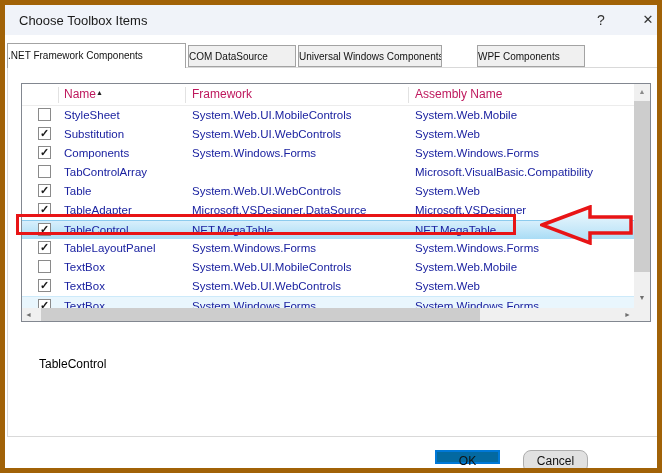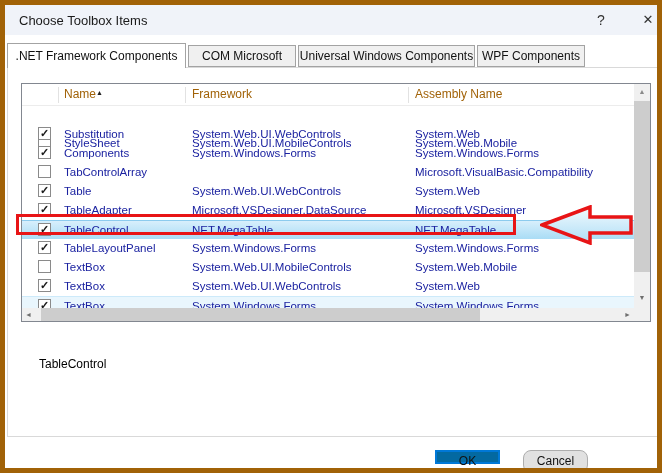--- a/index.html
+++ b/index.html
@@ -10,35 +10,35 @@
     font-size:12px;color:#1a1a1a;overflow:hidden;
   }
   
   .titlebar{position:absolute;left:0;top:0;width:100%;height:30px;background:#f0f3f9;}
   .title{position:absolute;left:14px;top:8px;font-size:13px;color:#1a1a1a;white-space:nowrap;}
   .tb-btn{position:absolute;top:5px;width:22px;height:20px;text-align:center;line-height:20px;
           font-size:14px;color:#333;cursor:default;}
   .tb-help{left:585px;}
   .tb-close{left:632px;font-size:13px;}
   
-  .tab{position:absolute;border:1px solid #a3a3a3;background:#f0f0f0;text-align:center;
-       font-size:12px;color:#111;white-space:nowrap;overflow:hidden;}
+  .tab{position:absolute;border:1px solid #a3a3a3;background:#f0f0f0;
+       font-size:10px;color:#111;white-space:nowrap;overflow:hidden;}
   .tab.active{background:#ffffff;border-bottom:none;z-index:3;}
   .tab-0{left:2px;top:38px;width:179px;height:25px;line-height:24px;}
   .tab-1{left:183px;top:40px;width:108px;height:22px;line-height:21px;}
-  .tab-2{left:293px;top:40px;width:177px;height:22px;line-height:21px;}
+  .tab-2{left:293px;top:40px;width:144px;height:22px;line-height:21px;}
   .tab-3{left:472px;top:40px;width:108px;height:22px;line-height:21px;}
   .tabpage{position:absolute;left:2px;top:62px;width:656px;height:370px;background:#fff;
            border:1px solid #d9d9d9;z-index:1;}
   
   .listview{position:absolute;left:16px;top:78px;width:630px;height:239px;background:#fff;
             border:1px solid #828790;z-index:2;}
   .lv-header{position:absolute;left:0;top:0;width:612px;height:22px;background:#fff;
              border-bottom:1px solid #ececec;}
-  .hcell{position:absolute;top:3px;font-size:12px;color:#a16207;white-space:nowrap;}
+  .hcell{position:absolute;top:3px;font-size:12px;color:#be185d;white-space:nowrap;}
   .h-name{left:42px;}
   .h-ns{left:170px;}
   .h-asm{left:393px;}
   .sort-icon{position:absolute;left:74px;top:5px;font-size:7px;color:#222;}
   .hsep{position:absolute;top:3px;width:1px;height:16px;background:#e2e2e2;}
   .hsep-0{left:36px;}.hsep-1{left:163px;}.hsep-2{left:386px;}
   .lv-row{position:absolute;left:0;width:612px;height:19px;font-size:11.5px;}
   .lv-row.selected{background:linear-gradient(#d8effc,#a9dcf5);border-top:1px solid #8ccbee;}
   .lv-row.hover{background:#e9f6fd;border-top:1px solid #cdeafa;}
   .cb{position:absolute;left:16px;top:2px;width:13px;height:13px;background:#fff;
@@ -101,40 +101,40 @@
 <div class="window">
 
   <div class="titlebar">
     <div class="title">Choose Toolbox Items</div>
     <div class="tb-btn tb-help">?</div>
     <div class="tb-btn tb-close">✕</div>
   </div>
 
   <div>
     <div class="tab tab-0 active">.NET Framework Components</div>
-    <div class="tab tab-1">COM Microsoft</div>
+    <div class="tab tab-1">COM DataSource</div>
     <div class="tab tab-2">Universal Windows Components</div>
     <div class="tab tab-3">WPF Components</div>
   </div>
 
   <div class="tabpage"></div>
 
   <div class="listview">
     <div class="lv-header">
       <div class="hsep hsep-0"></div>
       <div class="hsep hsep-1"></div>
       <div class="hsep hsep-2"></div>
       <div class="hcell h-name">Name</div>
       <div class="sort-icon">▲</div>
       <div class="hcell h-ns">Framework</div>
       <div class="hcell h-asm">Assembly Name</div>
     </div>
 
     <div id="rows">
-        <div class="lv-row" style="top: 22px; margin-top: 28px;">
+        <div class="lv-row" style="top: 22px;">
           <span class="cb"></span>
           <span class="cell c-name">StyleSheet</span>
           <span class="cell c-namespace">System.Web.UI.MobileControls</span>
           <span class="cell c-assembly">System.Web.Mobile</span>
         </div>
         <div class="lv-row" style="top: 41px;">
           <span class="cb">✓</span>
           <span class="cell c-name">Substitution</span>
           <span class="cell c-namespace">System.Web.UI.WebControls</span>
           <span class="cell c-assembly">System.Web</span>

